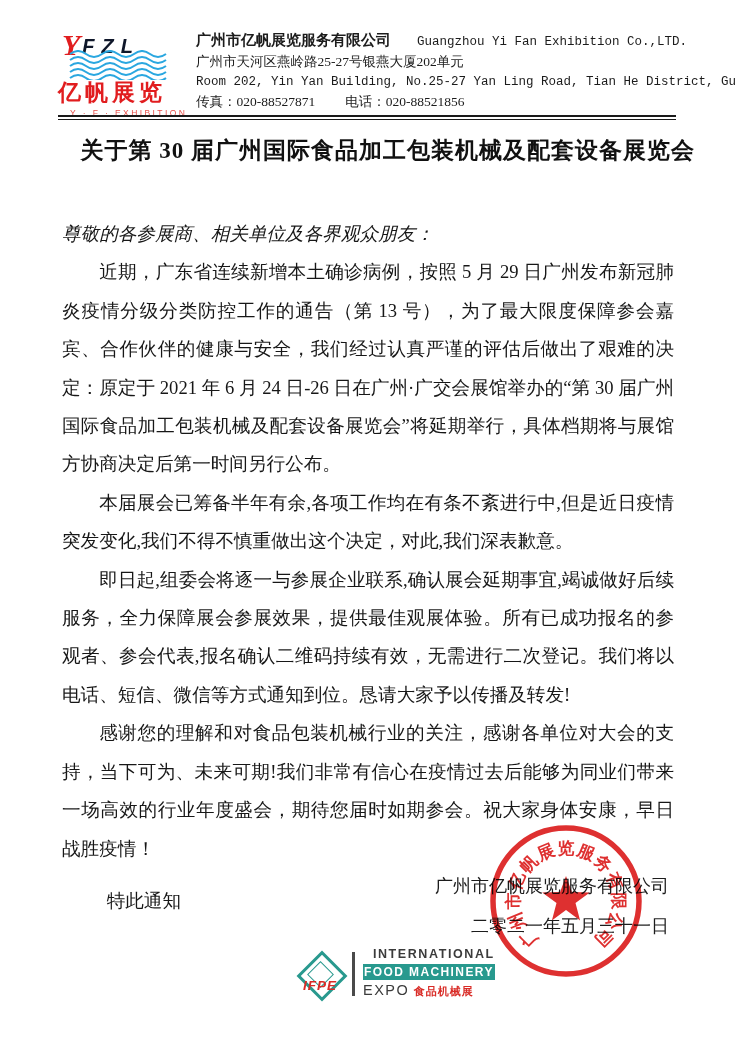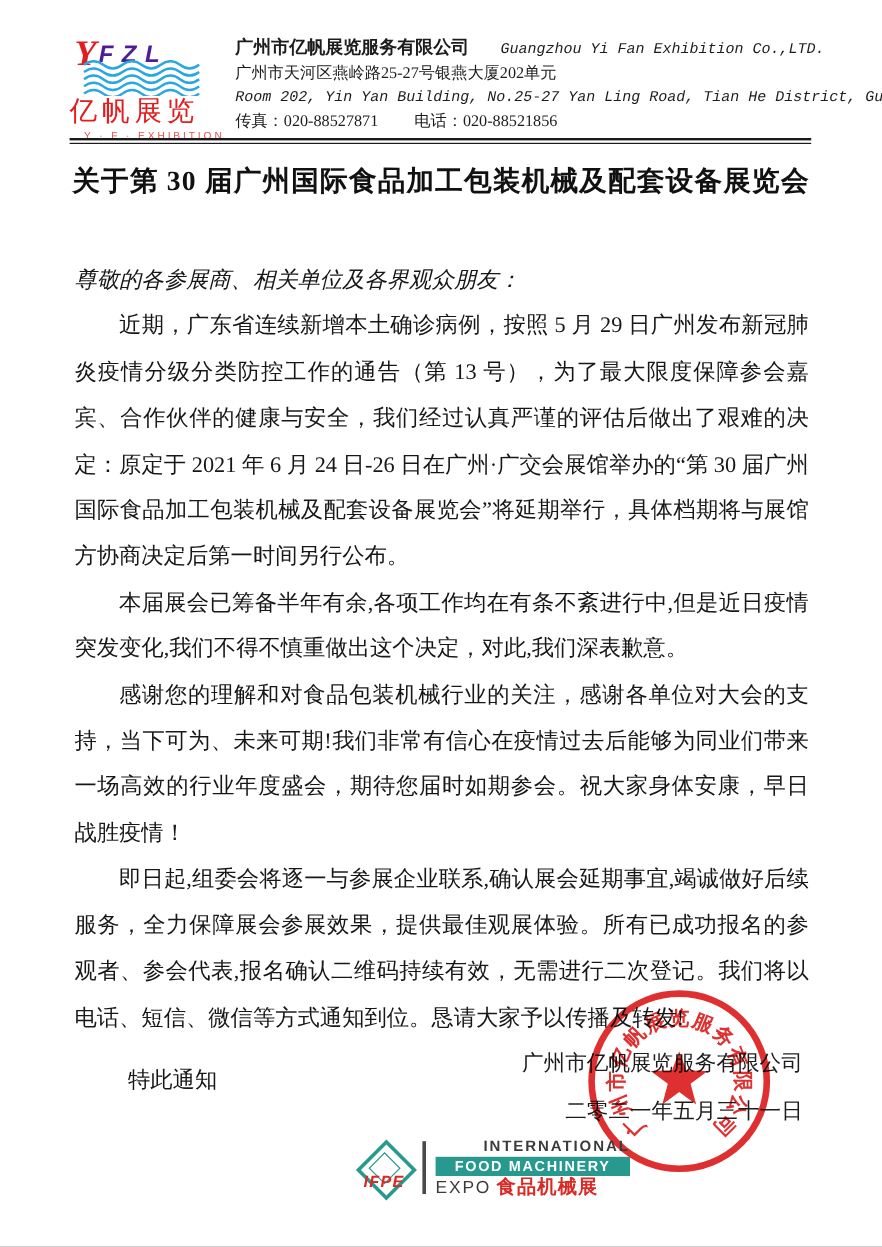--- a/index.html
+++ b/index.html
@@ -10,34 +10,34 @@
     margin:0 auto;
     overflow:hidden;
     font-family:"Liberation Serif","DejaVu Serif",serif;
     color:#1c1c1c;
   }
   
   .hdr{position:absolute;left:58px;top:26px;width:620px;display:flex;align-items:flex-start;}
   .logo{width:122px;flex:0 0 122px;padding-top:2px;}
   .logo-top{display:flex;align-items:flex-end;height:30px;margin-left:4px;}
   .logo-y{color:#e11d1f;font-style:italic;font-weight:bold;font-size:30px;line-height:26px;font-family:"Liberation Serif",serif;}
-  .logo-fzl{color:#4c1d95;font-style:italic;font-weight:bold;font-size:20px;letter-spacing:7px;margin-left:2px;font-family:"Liberation Sans",sans-serif;}
+  .logo-fzl{color:#0f172a;font-style:italic;font-weight:bold;font-size:20px;letter-spacing:7px;margin-left:2px;font-family:"Liberation Sans",sans-serif;}
   .waves{display:block;margin:-8px 0 0 10px;}
-  .logo-cn{color:#e11d1f;font-weight:normal;font-size:23px;letter-spacing:4px;line-height:26px;white-space:nowrap;}
+  .logo-cn{color:#e11d1f;font-weight:bold;font-size:23px;letter-spacing:4px;line-height:26px;white-space:nowrap;}
   .logo-tag{color:#e8504a;font-size:8.5px;letter-spacing:2.4px;font-family:"Liberation Sans",sans-serif;margin-top:2px;white-space:nowrap;margin-left:12px;}
   .hdr-info{flex:1;padding-left:16px;padding-top:4px;}
   .hi-line{font-size:13.5px;line-height:20px;white-space:nowrap;}
   .hi-cn-bold{font-weight:bold;font-size:15px;font-family:"Liberation Sans",sans-serif;}
-  .mono{font-family:"Liberation Mono","DejaVu Sans Mono",monospace;font-size:12.5px;font-style:italic;}
+  .mono{font-family:"Liberation Mono","DejaVu Sans Mono",monospace;font-size:12.5px;}
   .hi-gap{display:inline-block;width:26px;}
   .hi-gap2{display:inline-block;width:30px;}
   
   .rule{position:absolute;left:58px;top:115px;width:618px;height:2px;border-top:2.5px solid #1a1a1a;border-bottom:1px solid #1a1a1a;}
   
-  .title{position:absolute;left:40px;top:134px;width:655px;text-align:center;
+  .title{position:absolute;left:40px;top:134px;width:655px;text-align:right;
     font-size:23px;font-weight:bold;line-height:34px;letter-spacing:1px;color:#111;}
   
   .bodytext{position:absolute;left:62px;top:215px;width:612px;
     font-size:18.6px;line-height:38.4px;text-align:justify;text-justify:inter-ideograph;color:#171717;}
   .bodytext p{margin:0;text-indent:2em;}
   .bodytext p.greeting{text-indent:0;font-style:italic;}
   .closing{margin-top:14px !important;text-indent:2.4em !important;}
   
   .signature{position:absolute;right:66px;top:866px;text-align:right;font-size:18px;line-height:40px;color:#1c1c1c;}
   
@@ -46,24 +46,24 @@
   
   .flogo{position:absolute;left:294px;top:947px;display:flex;align-items:center;}
   .diamond-wrap{position:relative;width:52px;height:52px;flex:0 0 52px;}
   .d-outer{position:absolute;left:10px;top:10px;width:30px;height:30px;border:3.5px solid #28998e;transform:rotate(45deg);}
   .d-inner{position:absolute;left:17px;top:17px;width:17px;height:17px;border:1.8px solid #28998e;transform:rotate(45deg);}
   .ifpe{position:absolute;left:1px;top:30px;width:50px;text-align:center;color:#d92b26;
     font-family:"Liberation Sans",sans-serif;font-weight:bold;font-style:italic;font-size:13.5px;letter-spacing:1px;}
   .vbar{width:3px;height:44px;background:#4a4a4a;margin:0 8px 0 6px;}
   .flines{font-family:"Liberation Sans",sans-serif;}
   .fl1{color:#3b3b3b;font-weight:bold;font-size:12.5px;letter-spacing:1.6px;line-height:15px;text-align:right;}
-  .fl2{display:inline-block;background:#28998e;color:#ffffff;font-weight:bold;font-size:12px;letter-spacing:1.4px;line-height:16px;padding:0 16px;margin:1px 0;}
+  .fl2{display:inline-block;background:#28998e;color:#ffffff;font-weight:bold;font-size:12px;letter-spacing:1.4px;line-height:16px;padding:0 1px;margin:1px 0;}
   .fl3{line-height:17px;white-space:nowrap;}
   .fl3-en{color:#3b3b3b;font-size:14.5px;letter-spacing:1.5px;font-weight:normal;}
-  .fl3-cn{color:#d92b26;font-weight:bold;font-size:16px;letter-spacing:1px;}
+  .fl3-cn{color:#d92b26;font-weight:bold;font-size:11px;letter-spacing:1px;}
 </style>
 </head>
 <body>
 
 <div class="page">
 
   <div class="hdr">
     <div class="logo">
       <div class="logo-top">
         <span class="logo-y">Y</span>
@@ -97,22 +97,22 @@
 
   <div class="title">
     <span>关于第 30 届广州国际食品加工包装机械及配套设备展览会</span><br>
   </div>
 
   <div class="bodytext">
     <p class="greeting">尊敬的各参展商、相关单位及各界观众朋友：</p>
     <div id="paras">
         <p>近期，广东省连续新增本土确诊病例，按照 5 月 29 日广州发布新冠肺炎疫情分级分类防控工作的通告（第 13 号），为了最大限度保障参会嘉宾、合作伙伴的健康与安全，我们经过认真严谨的评估后做出了艰难的决定：原定于 2021 年 6 月 24 日-26 日在广州·广交会展馆举办的“第 30 届广州国际食品加工包装机械及配套设备展览会”将延期举行，具体档期将与展馆方协商决定后第一时间另行公布。</p>
         <p>本届展会已筹备半年有余,各项工作均在有条不紊进行中,但是近日疫情突发变化,我们不得不慎重做出这个决定，对此,我们深表歉意。</p>
+        <p>即日起,组委会将逐一与参展企业联系,确认展会延期事宜,竭诚做好后续服务，全力保障展会参展效果，提供最佳观展体验。所有已成功报名的参观者、参会代表,报名确认二维码持续有效，无需进行二次登记。我们将以电话、短信、微信等方式通知到位。恳请大家予以传播及转发!</p>
         <p>感谢您的理解和对食品包装机械行业的关注，感谢各单位对大会的支持，当下可为、未来可期!我们非常有信心在疫情过去后能够为同业们带来一场高效的行业年度盛会，期待您届时如期参会。祝大家身体安康，早日战胜疫情！</p>
-        <p>即日起,组委会将逐一与参展企业联系,确认展会延期事宜,竭诚做好后续服务，全力保障展会参展效果，提供最佳观展体验。所有已成功报名的参观者、参会代表,报名确认二维码持续有效，无需进行二次登记。我们将以电话、短信、微信等方式通知到位。恳请大家予以传播及转发!</p>
       </div>
     <p class="closing">特此通知</p>
   </div>
 
   <div class="signature">
     <div>广州市亿帆展览服务有限公司</div>
     <div>二零二一年五月三十一日</div>
   </div>
 
   <svg class="stamp" id="stamp" width="172" height="172" viewBox="0 0 172 172">

